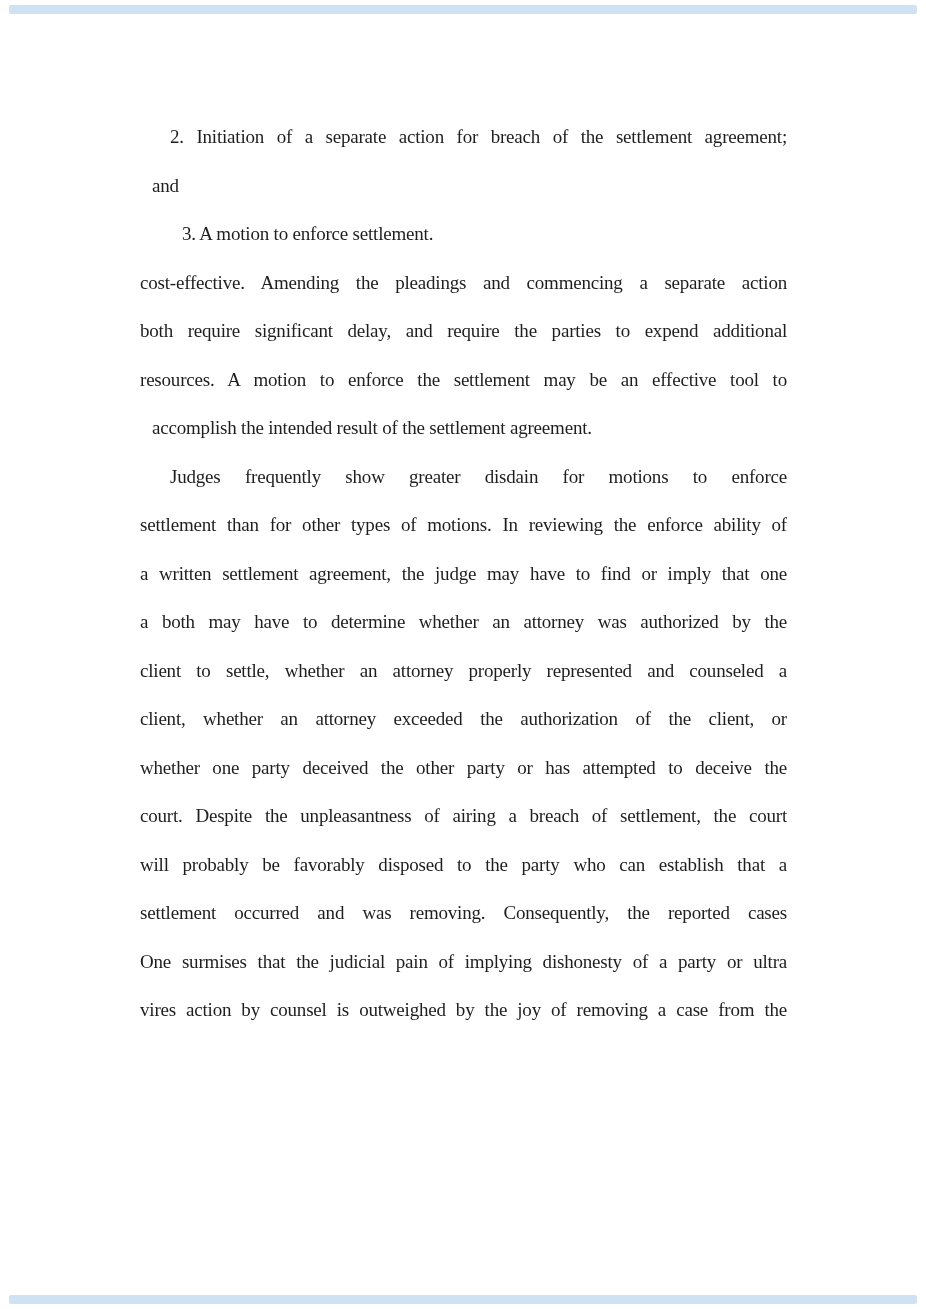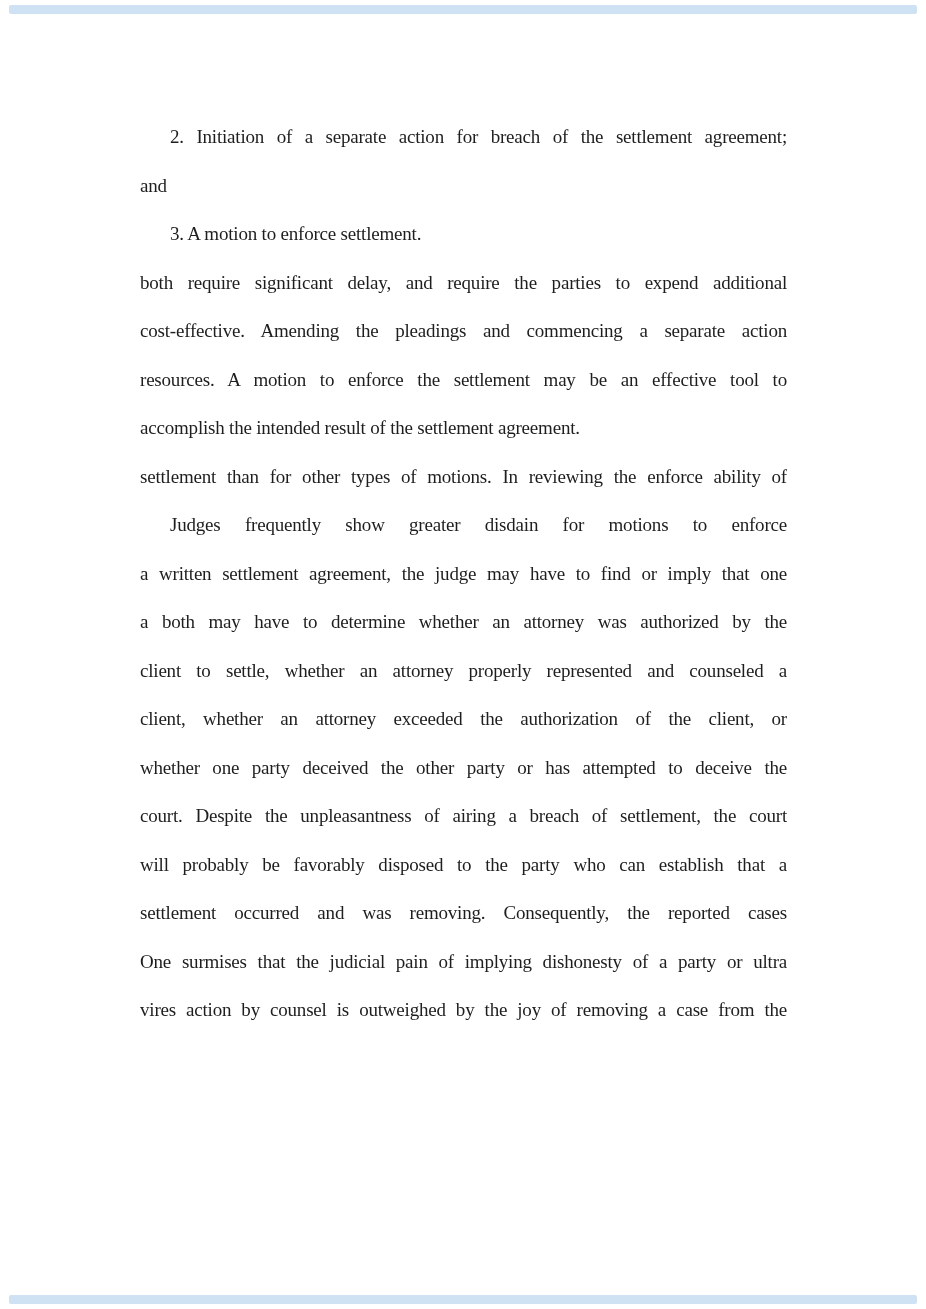--- a/index.html
+++ b/index.html
@@ -35,40 +35,41 @@
     letter-spacing: -0.2px;
   }
   .line {
     text-align: justify;
     text-align-last: justify;
     max-height: 49px;
     overflow: hidden;
   }
   .line.no-just {
     text-align-last: left;
+    margin-left: 12px;
   }
   .line.indent {
     text-indent: 30px;
   }
 </style>
 </head>
 <body>
 
 <div class="accent-bar top"></div>
 
 <div class="textblock" id="textblock">
     <div class="line indent">2. Initiation of a separate action for breach of the settlement agreement;</div>
     <div class="line no-just">and</div>
     <div class="line indent no-just">3. A motion to enforce settlement.</div>
+    <div class="line">cost-effective. Amending the pleadings and commencing a separate action</div>
     <div class="line">both require significant delay, and require the parties to expend additional</div>
-    <div class="line">cost-effective. Amending the pleadings and commencing a separate action</div>
     <div class="line">resources. A motion to enforce the settlement may be an effective tool to</div>
     <div class="line no-just">accomplish the intended result of the settlement agreement.</div>
+    <div class="line indent">Judges frequently show greater disdain for motions to enforce</div>
     <div class="line">settlement than for other types of motions. In reviewing the enforce ability of</div>
-    <div class="line indent">Judges frequently show greater disdain for motions to enforce</div>
     <div class="line">a written settlement agreement, the judge may have to find or imply that one</div>
     <div class="line">a both may have to determine whether an attorney was authorized by the</div>
     <div class="line">client to settle, whether an attorney properly represented and counseled a</div>
     <div class="line">client, whether an attorney exceeded the authorization of the client, or</div>
     <div class="line">whether one party deceived the other party or has attempted to deceive the</div>
     <div class="line">court. Despite the unpleasantness of airing a breach of settlement, the court</div>
     <div class="line">will probably be favorably disposed to the party who can establish that a</div>
     <div class="line">settlement occurred and was removing. Consequently, the reported cases</div>
     <div class="line">One surmises that the judicial pain of implying dishonesty of a party or ultra</div>
     <div class="line">vires action by counsel is outweighed by the joy of removing a case from the</div>

